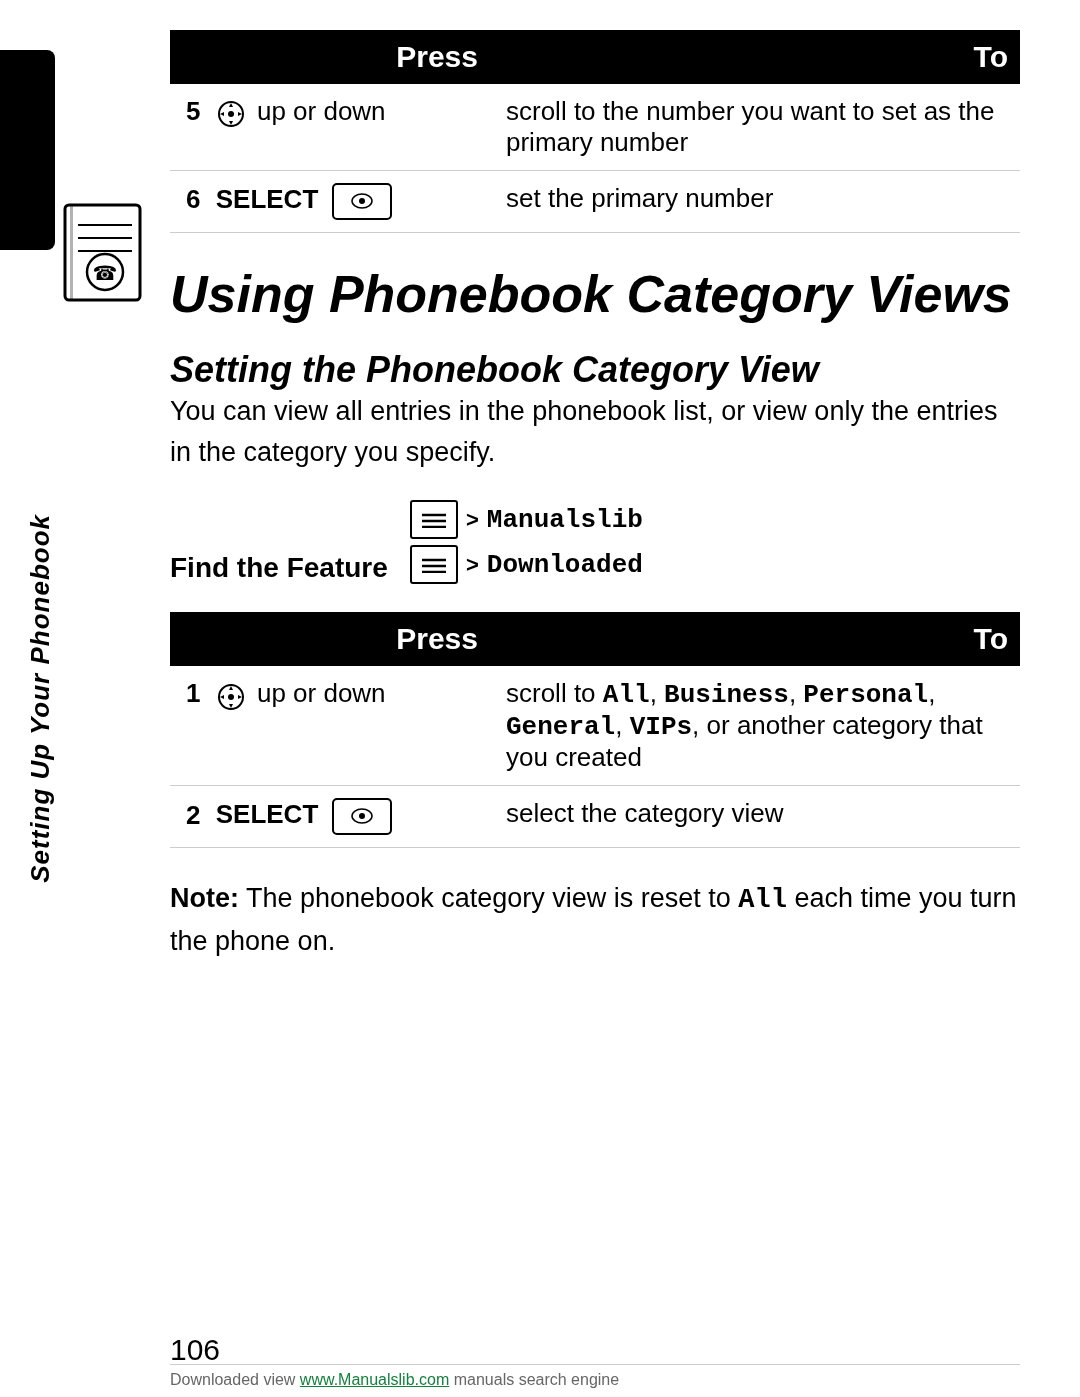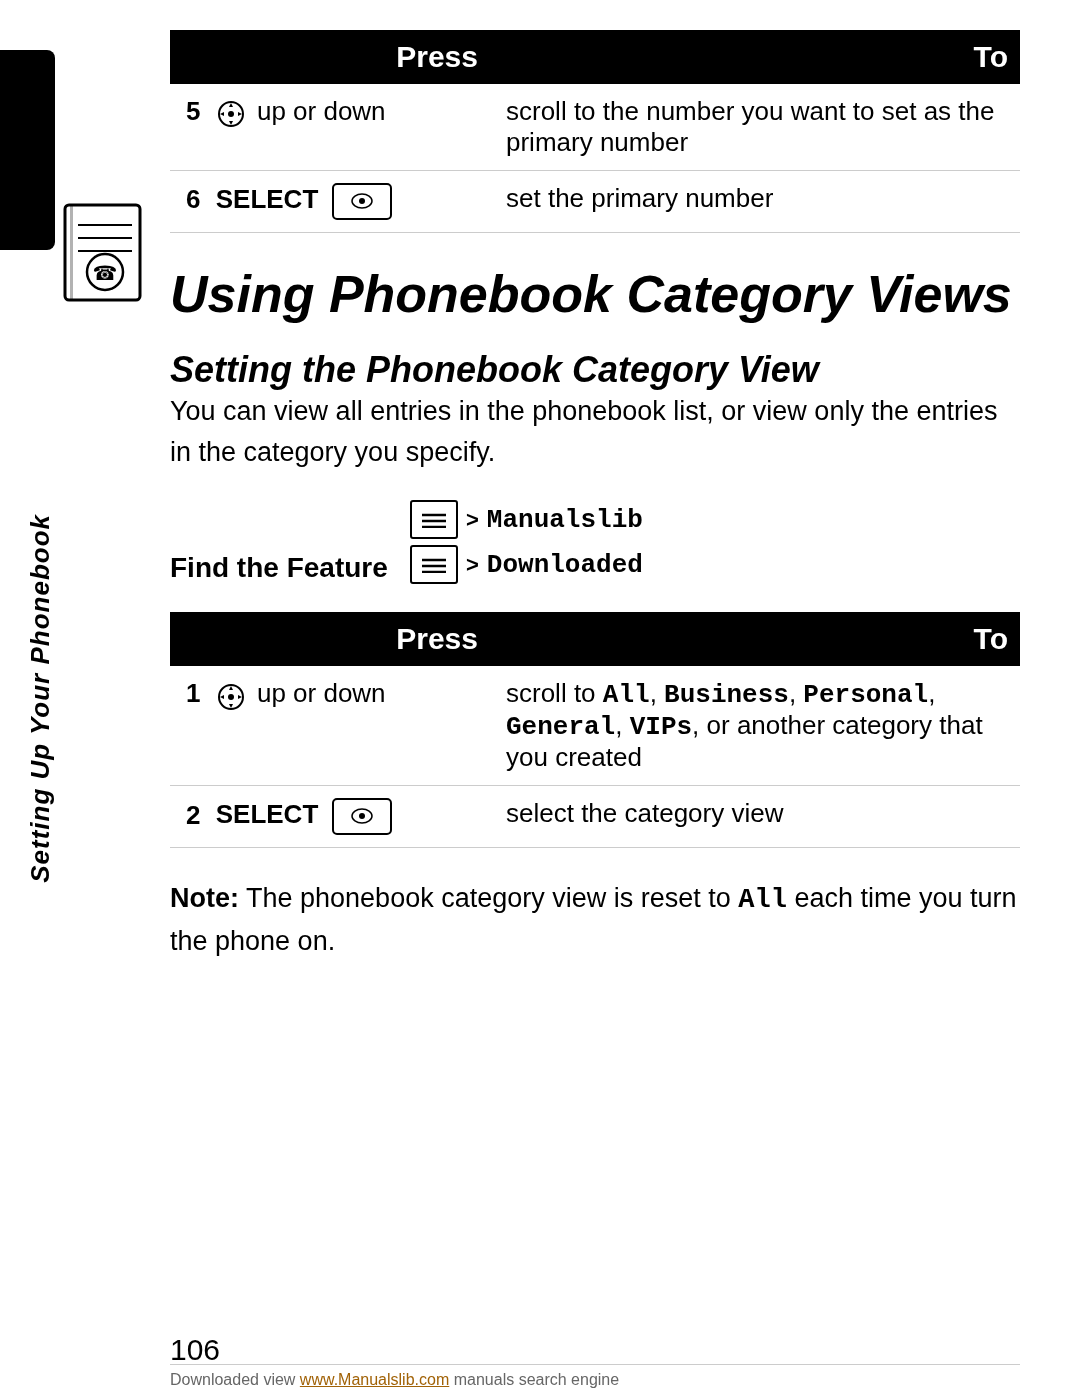--- a/index.html
+++ b/index.html
@@ -352,17 +352,17 @@
     <p class="note-para">
       <span class="bold-word">Note:</span> The phonebook category view is reset to <span class="bold-mono">All</span> each time you turn the phone on.
     </p>
 
   </div>
 
   <div class="page-number">106</div>
 
   <div class="footer-note">
     <span>Downloaded view </span>
-    <span style="color:#a16207;text-decoration:underline;cursor:pointer;">www.Manualslib.com</span>
+    <span style="color:#15803d;text-decoration:underline;cursor:pointer;">www.Manualslib.com</span>
     <span> manuals search engine</span>
   </div>
 
 </div>
 
 </body></html>

